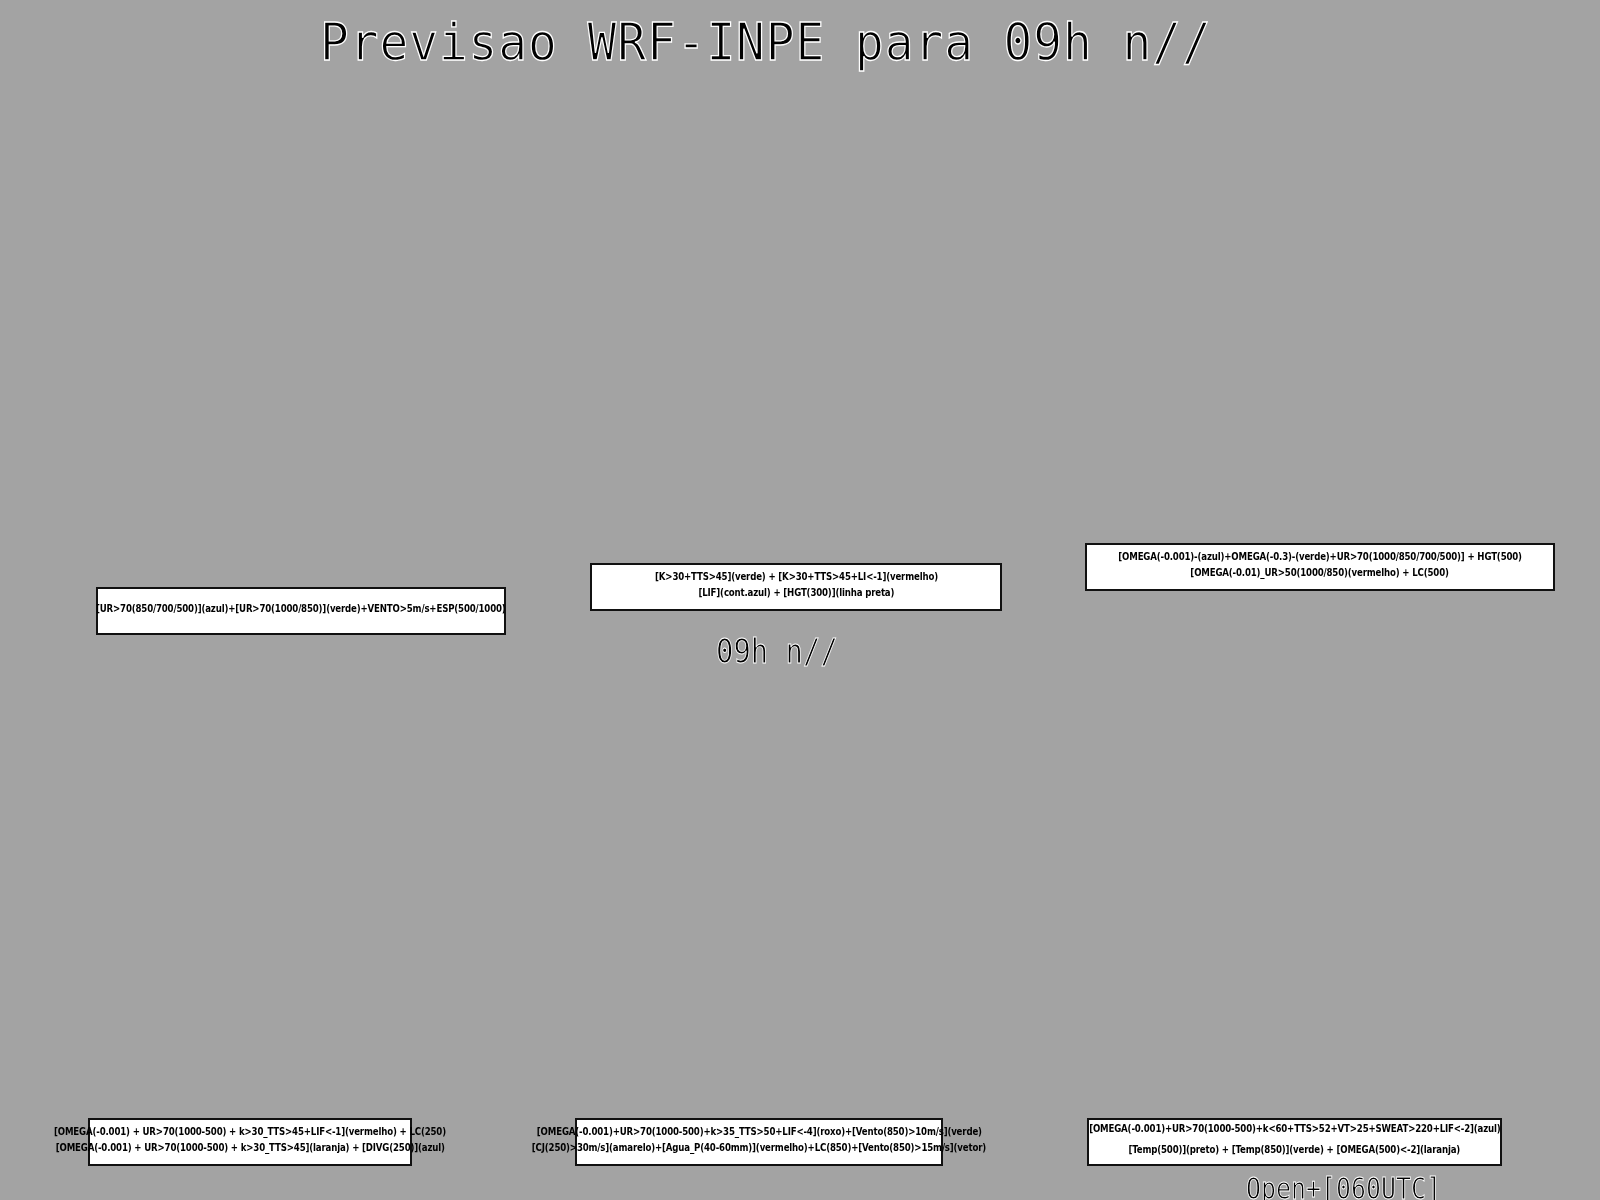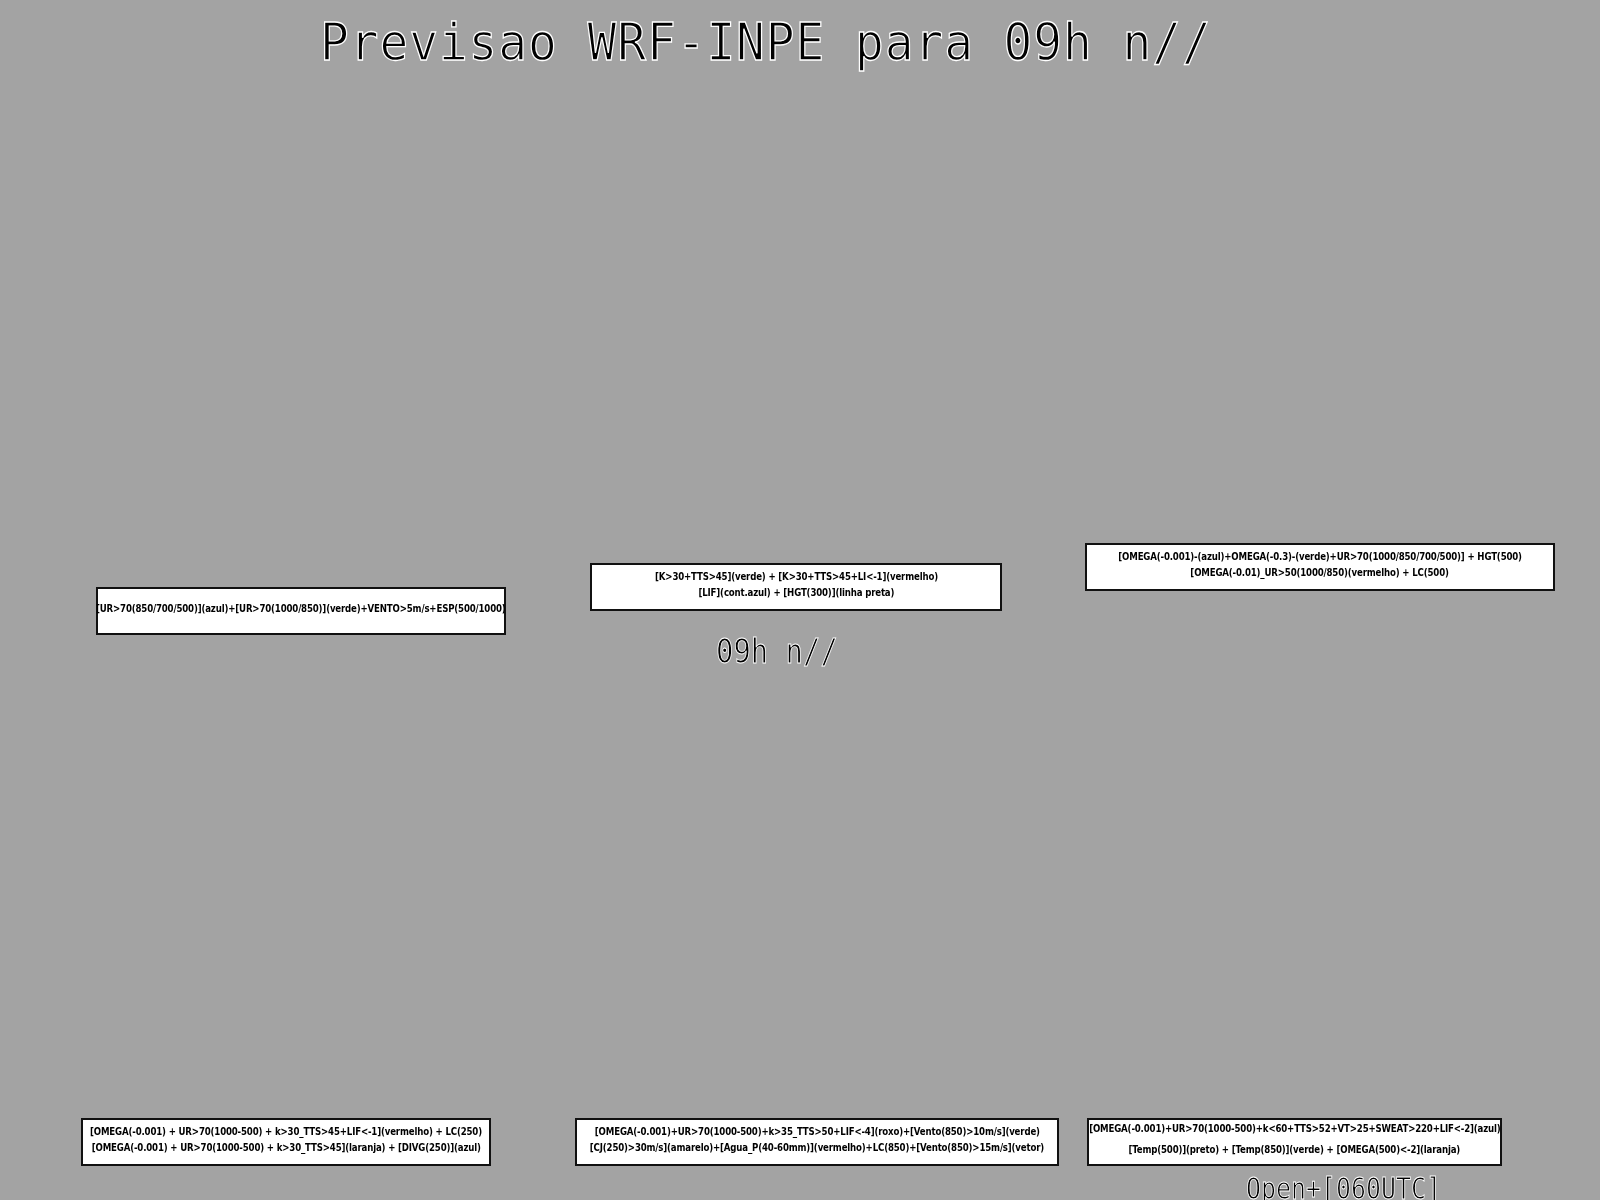--- a/index.html
+++ b/index.html
@@ -72,22 +72,22 @@
     line-height: 16px;
     white-space: nowrap;
     transform: scaleX(0.82);
     transform-origin: 50% 50%;
     color: #000000;
     text-align: center;
   }
   .pos-top-left      { left: 96px;   top: 563px; width: 410px; margin-top: 24px; }
   .pos-top-center    { left: 590px;  top: 563px; width: 412px; }
   .pos-top-right     { left: 1085px; top: 543px; width: 470px; }
-  .pos-bottom-left   { left: 81px;   top: 1118px; width: 410px; align-items: center; }
-  .pos-bottom-center { left: 575px;  top: 1118px; width: 484px; }
+  .pos-bottom-left   { left: 88px;   top: 1118px; width: 324px; align-items: center; }
+  .pos-bottom-center { left: 575px;  top: 1118px; width: 368px; }
   .pos-bottom-right  { left: 1087px; top: 1118px; width: 415px; justify-content: space-between; }
 </style>
 </head>
 <body>
 
 <div class="canvas">
 
   <div class="plotter-text page-title">Previsao WRF-INPE  para 09h n//</div>
 
   <div class="panel-label pos-top-left">

